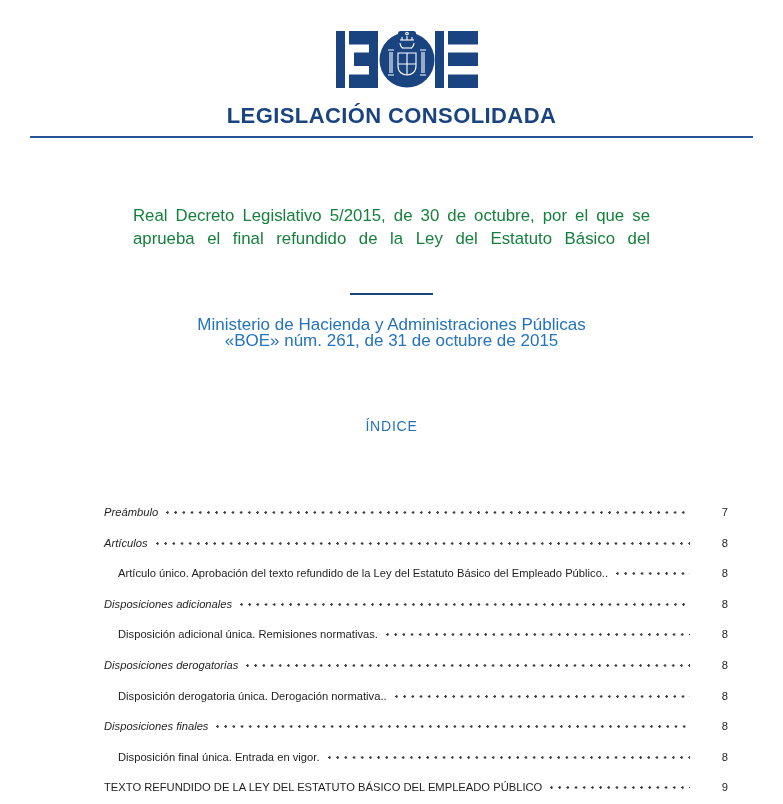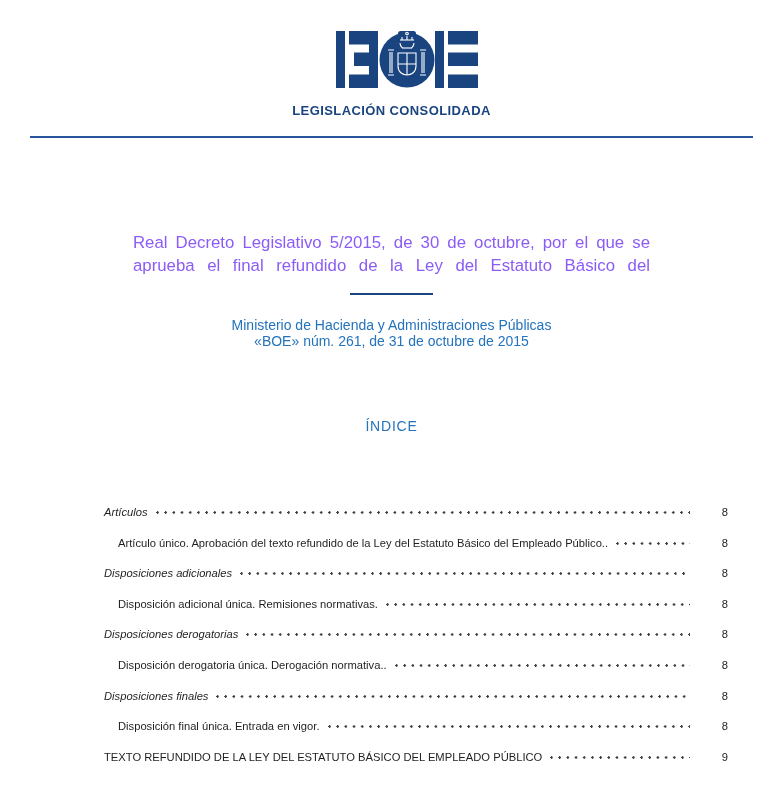--- a/index.html
+++ b/index.html
@@ -7,35 +7,35 @@
     width:783px;height:804px;position:relative;overflow:hidden;
     background:#ffffff;
     font-family:"Liberation Sans","DejaVu Sans",sans-serif;
     -webkit-font-smoothing:antialiased;
   }
   .abs{position:absolute;}
   
   .logo{left:336px;top:31px;width:142px;height:57px;}
   .header-title{
     left:0;top:103px;width:783px;text-align:center;
-    font-size:13px;font-weight:bold;letter-spacing:.4px;color:#1a4480;
+    font-size:22px;font-weight:bold;letter-spacing:.4px;color:#1a4480;
   }
   .header-rule{left:30px;top:136px;width:723px;height:0;border-top:2px solid #27549b;}
   
   .doc-title{
-    left:133px;top:204px;width:517px;color:#8b5cf6;
-    font-size:16.8px;line-height:23.4px;margin-top:27px;
+    left:133px;top:204px;width:517px;color:#15803d;
+    font-size:16.8px;line-height:23.4px;
   }
   .title-line{text-align:justify;text-align-last:justify;white-space:normal;}
   .title-line.last{text-align:center;text-align-last:center;}
   .mini-divider{left:350px;top:293px;width:83px;height:0;border-top:2px solid #1a4480;}
   
   .ministry-block{
     left:0;top:317px;width:783px;text-align:center;color:#2473bd;
-    font-size:14px;line-height:16.4px;
+    font-size:17px;line-height:16.4px;
   }
   
   .indice-heading{
     left:0;top:418px;width:783px;text-align:center;color:#2473bd;
     font-size:14px;letter-spacing:.8px;
   }
   
   .toc{left:104px;top:504px;width:624px;color:#1f1f1f;font-size:11.2px;}
   .toc-row{display:flex;align-items:flex-end;height:14px;margin-bottom:16.6px;}
   .toc-row .label{white-space:nowrap;flex:0 0 auto;}
@@ -105,20 +105,25 @@
 
 <div class="abs ministry-block">
   <div>Ministerio de Hacienda y Administraciones Públicas</div>
   <div>«BOE» núm. 261, de 31 de octubre de 2015</div>
 </div>
 
 <div class="abs indice-heading">ÍNDICE</div>
 
 <div class="abs toc">
     <div class="toc-row lvl1 italic">
+      <span class="label">Preámbulo</span>
+      <span class="leader"></span>
+      <span class="pagenum">7</span>
+    </div>
+    <div class="toc-row lvl1 italic">
       <span class="label">Artículos</span>
       <span class="leader"></span>
       <span class="pagenum">8</span>
     </div>
     <div class="toc-row lvl2">
       <span class="label">Artículo único. Aprobación del texto refundido de la Ley del Estatuto Básico del Empleado Público..</span>
       <span class="leader"></span>
       <span class="pagenum">8</span>
     </div>
     <div class="toc-row lvl1 italic">

